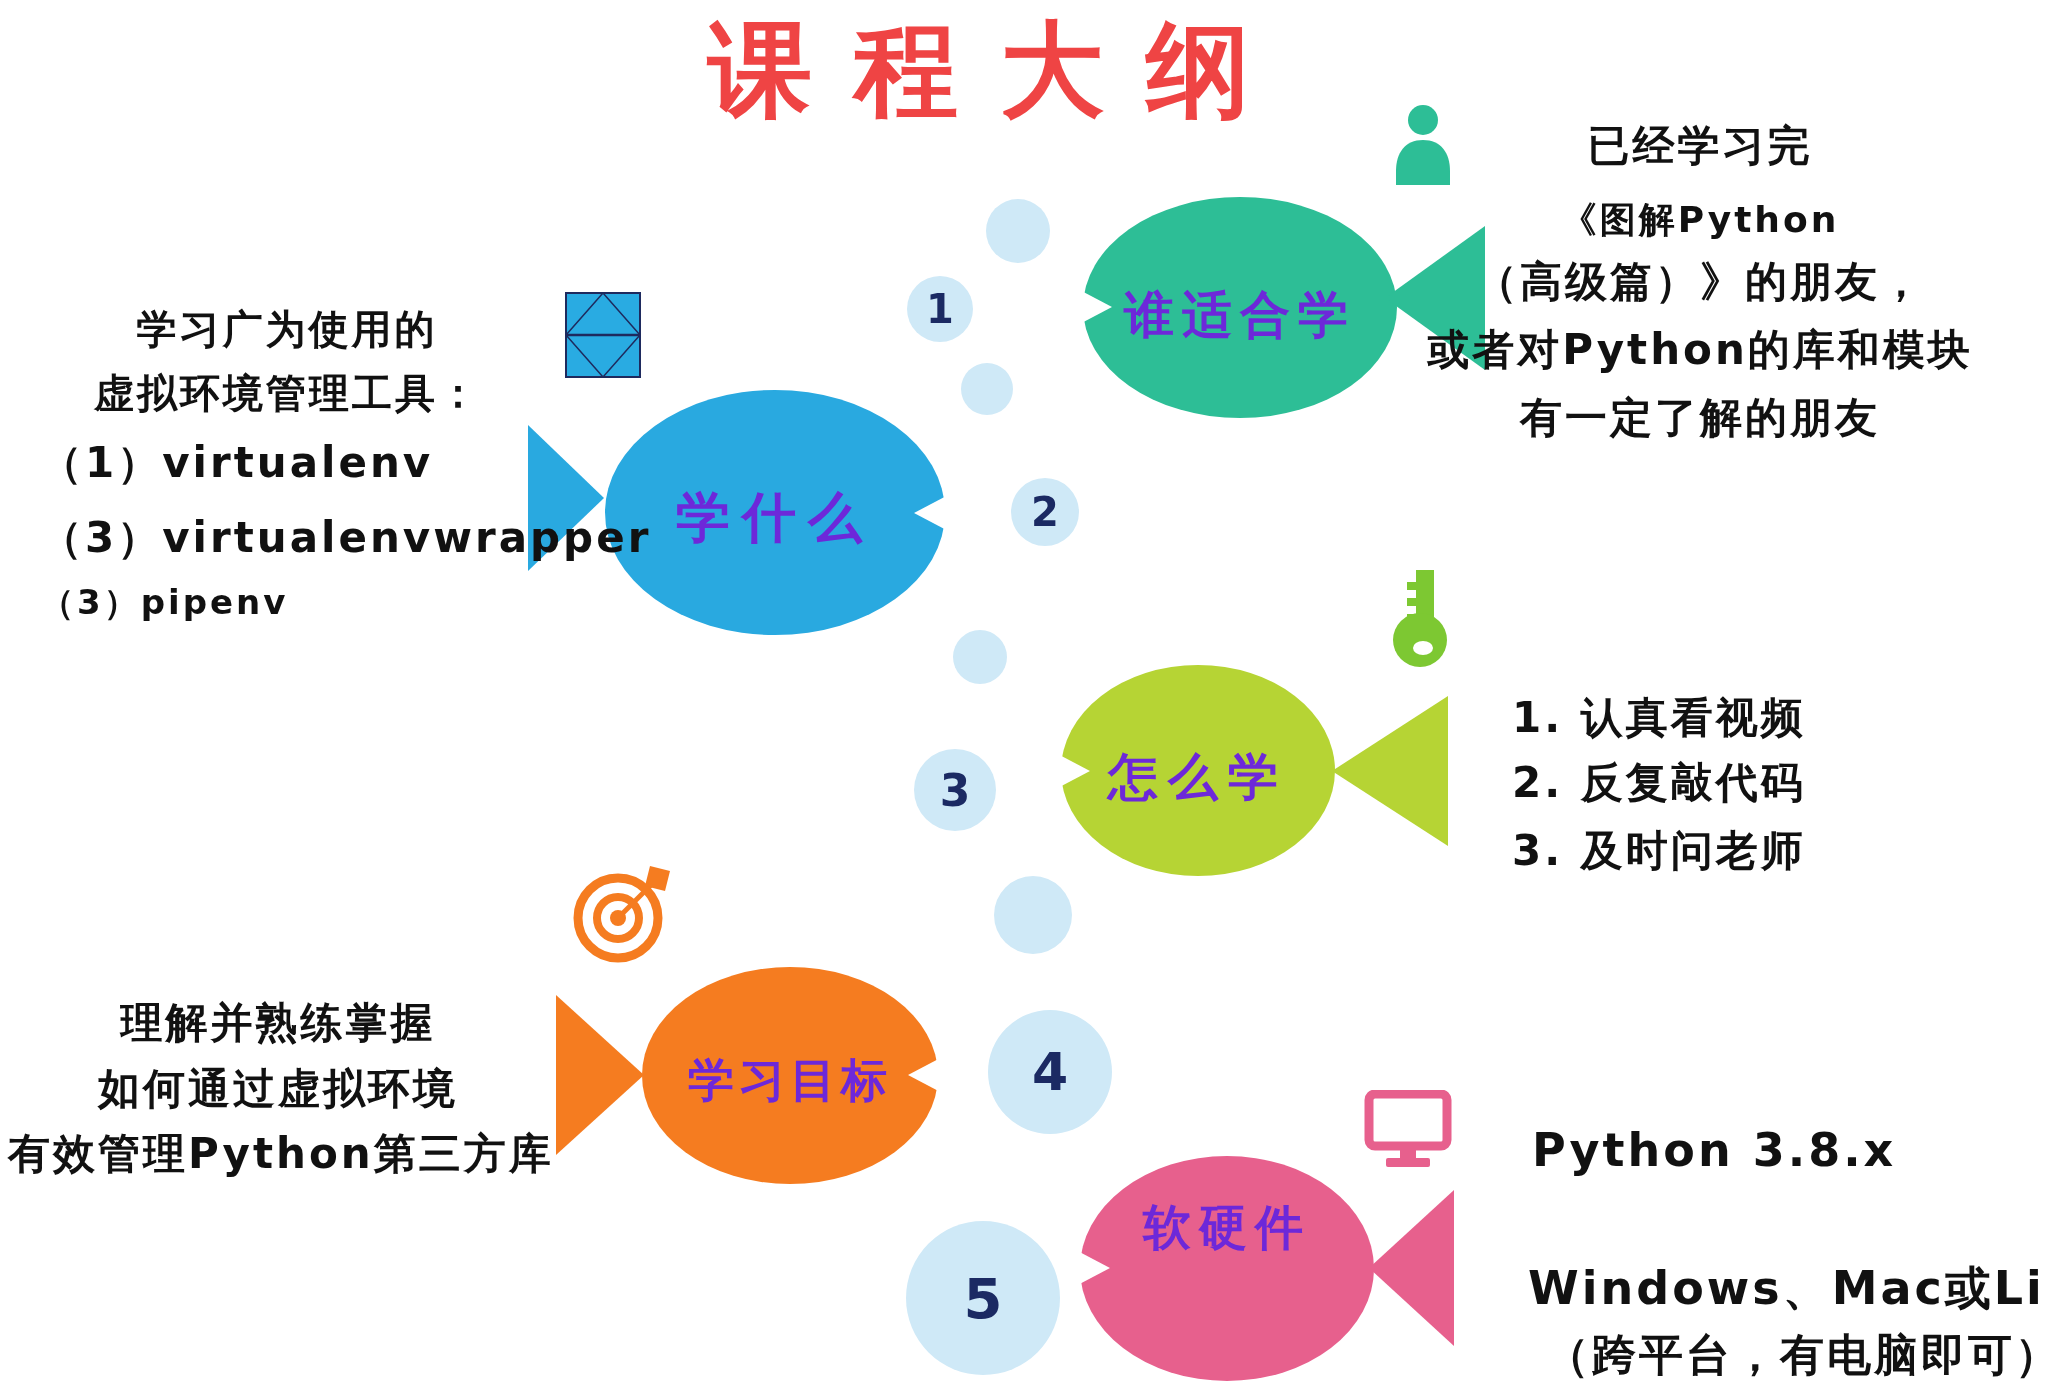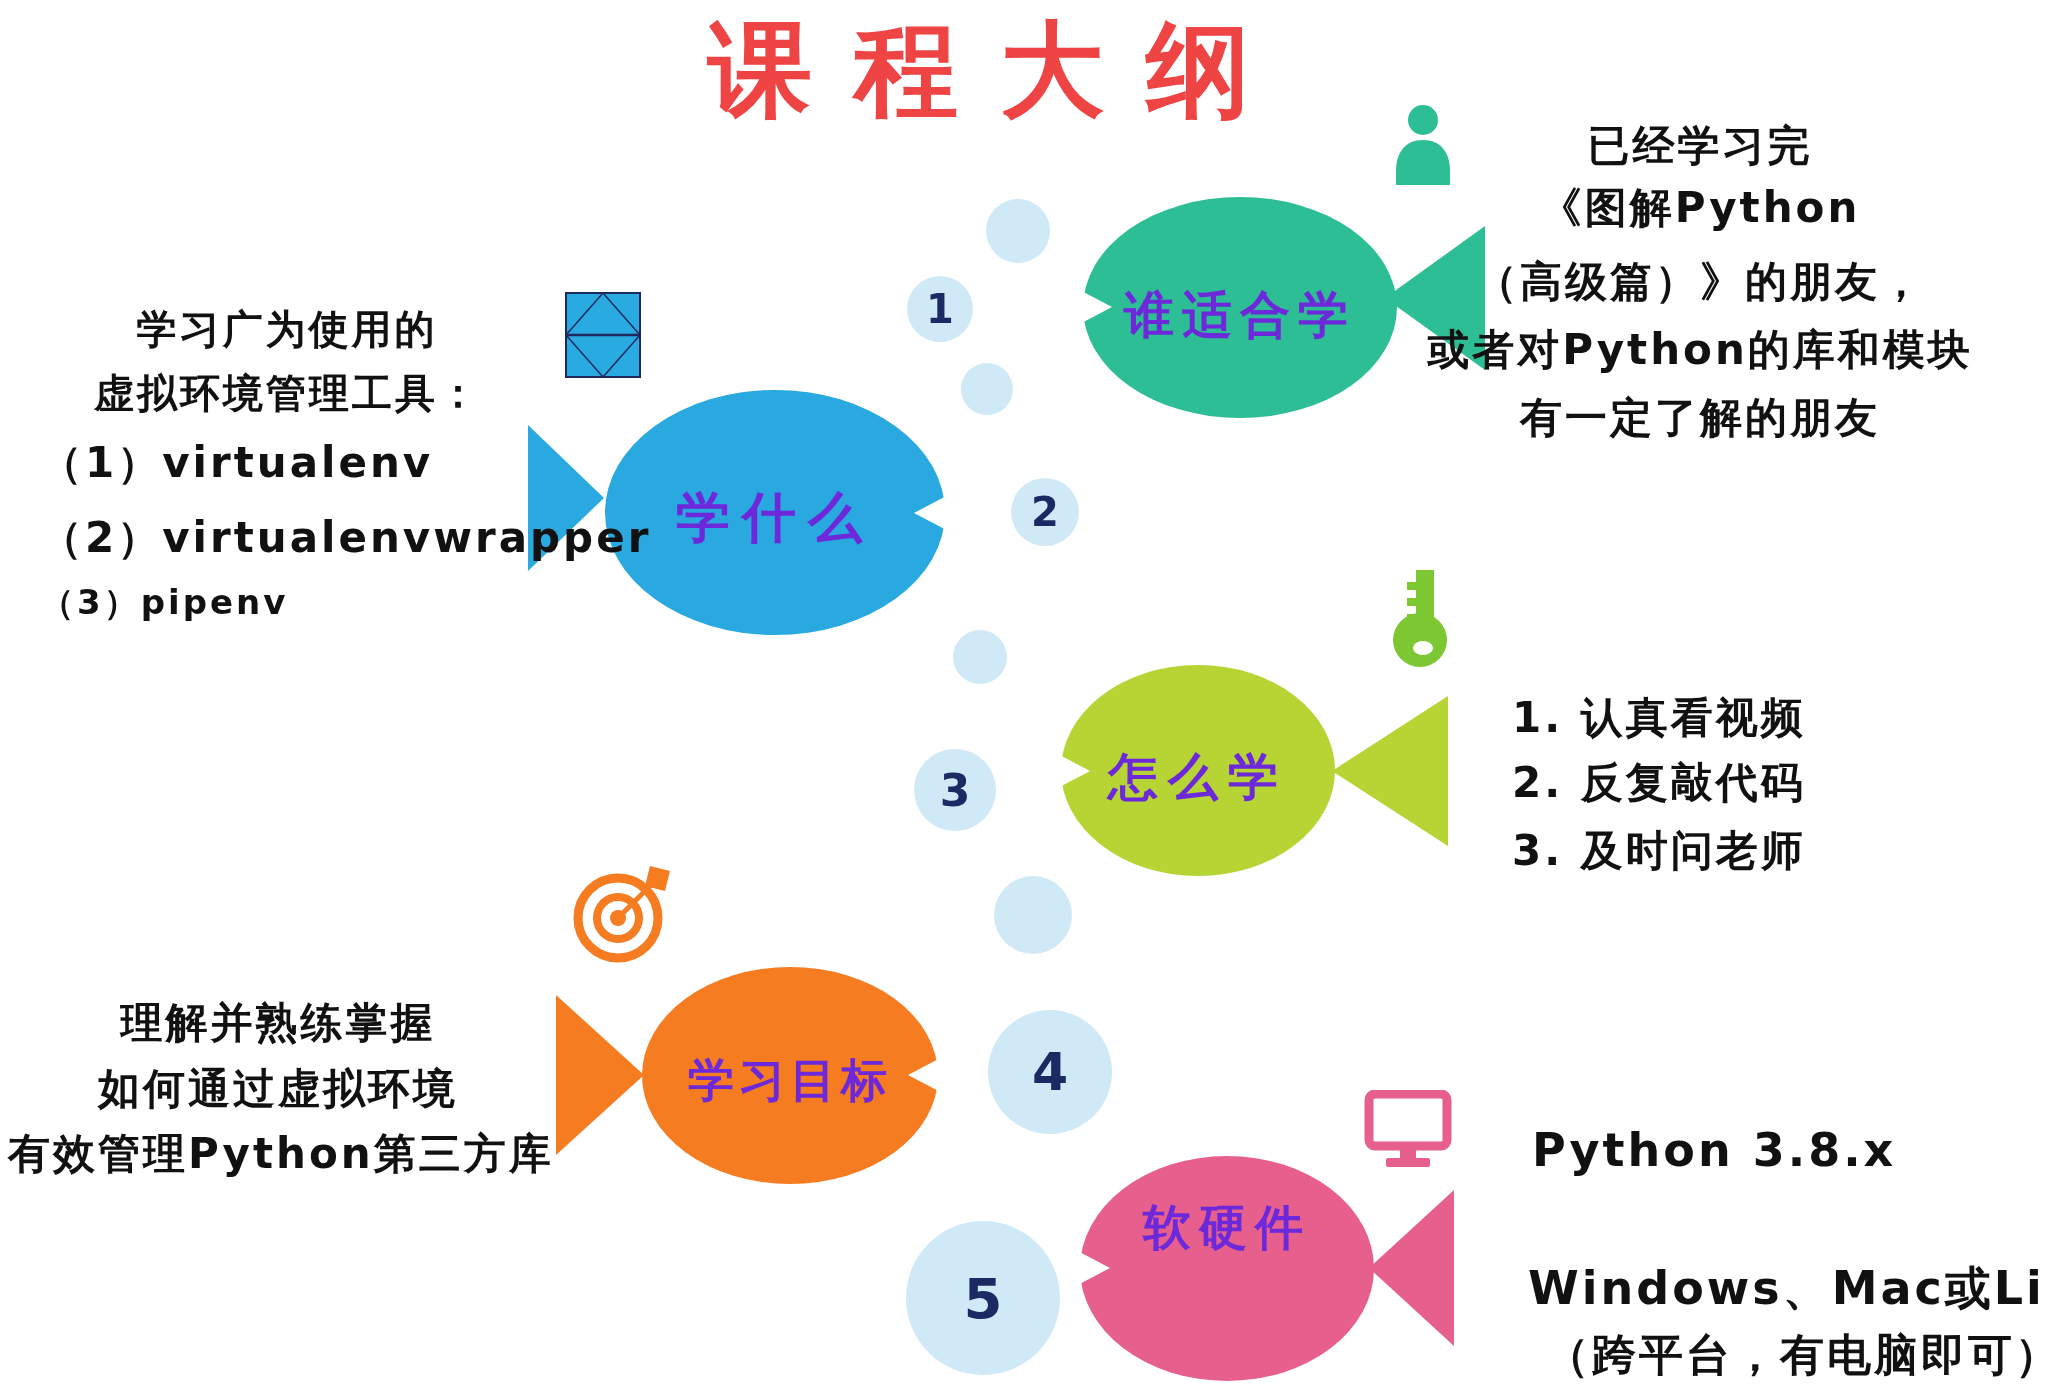--- a/index.html
+++ b/index.html
@@ -73,39 +73,39 @@
   <div class="abs fish-body c-teal-bg" style="left:1083px; top:197px; width:314px; height:221px;"></div>
   <div class="abs tri tail-teal" style="left:1385px; top:226px;"></div>
   <div class="abs tri mouth-left" style="left:1074px; top:287px;"></div>
   <div class="abs fish-label" style="left:1093px; top:282px; width:294px; font-size:50px; letter-spacing:8px;">谁适合学</div>
   <svg class="abs" style="left:1392px; top:103px;" width="62" height="82" viewBox="0 0 62 82">
     <circle cx="31" cy="17" r="15" style="fill:var(--c-teal)"></circle>
     <path d="M31 37 C13 37 4 50 4 68 L4 82 L58 82 L58 68 C58 50 49 37 31 37 Z" style="fill:var(--c-teal)"></path>
   </svg>
 
   <div class="abs ann center" style="left:1420px; top:118px; width:560px; font-size:42px;">已经学习完</div>
-  <div class="abs ann center" style="left:1420px; top:180px; width:560px; font-size:42px;">《图解Python</div>
+  <div class="abs ann center" style="left:1420px; top:196px; width:560px; font-size:36px;">《图解Python</div>
   <div class="abs ann center" style="left:1420px; top:254px; width:560px; font-size:42px;">（高级篇）》的朋友，</div>
   <div class="abs ann center" style="left:1420px; top:322px; width:560px; font-size:42px;">或者对Python的库和模块</div>
   <div class="abs ann center" style="left:1420px; top:390px; width:560px; font-size:42px;">有一定了解的朋友</div>
 
   <div class="abs fish-body c-blue-bg" style="left:605px; top:390px; width:340px; height:245px;"></div>
   <div class="abs tri tail-blue" style="left:528px; top:425px;"></div>
   <div class="abs tri mouth-right" style="left:914px; top:493px;"></div>
   <div class="abs fish-label" style="left:615px; top:482px; width:320px; font-size:54px; letter-spacing:12px;">学什么</div>
   <svg class="abs" style="left:565px; top:292px;" width="76" height="86" viewBox="0 0 76 86">
     <rect x="1" y="1" width="74" height="84" style="fill:var(--c-square); stroke:var(--c-outline); stroke-width:2"></rect>
     <path d="M38 1 L75 43 L38 85 L1 43 Z" style="fill:none; stroke:var(--c-outline); stroke-width:1.5"></path>
     <line x1="1" y1="43" x2="75" y2="43" style="stroke:var(--c-outline); stroke-width:2.5"></line>
   </svg>
 
   <div class="abs ann center" style="left:107px; top:302px; width:360px; font-size:40px;">学习广为使用的</div>
   <div class="abs ann center" style="left:90px; top:366px; width:395px; font-size:40px;">虚拟环境管理工具：</div>
   <div class="abs ann" style="left:40px; top:435px; font-size:42px;">（1）virtualenv</div>
-  <div class="abs ann" style="left:40px; top:510px; font-size:42px;">（2）virtualenvwrapper</div>
+  <div class="abs ann" style="left:40px; top:510px; font-size:42px;">（3）virtualenvwrapper</div>
   <div class="abs ann" style="left:40px; top:580px; font-size:34px;">（3）pipenv</div>
 
   <div class="abs fish-body c-green-bg" style="left:1061px; top:665px; width:274px; height:211px;"></div>
   <div class="abs tri tail-green" style="left:1332px; top:696px;"></div>
   <div class="abs tri mouth-left" style="left:1052px; top:751px;"></div>
   <div class="abs fish-label" style="left:1071px; top:744px; width:254px; font-size:50px; letter-spacing:10px;">怎么学</div>
   <svg class="abs" style="left:1390px; top:568px;" width="60" height="100" viewBox="0 0 60 100">
     <path d="M26 2 L44 2 L44 62 L26 62 L26 54 L17 54 L17 46 L26 46 L26 38 L17 38 L17 30 L26 30 L26 22 L17 22 L17 14 L26 14 Z" style="fill:var(--c-key)"></path>
     <circle cx="30" cy="72" r="27" style="fill:var(--c-key)"></circle>
     <ellipse cx="33" cy="80" rx="10" ry="7" style="fill:#fff"></ellipse>

